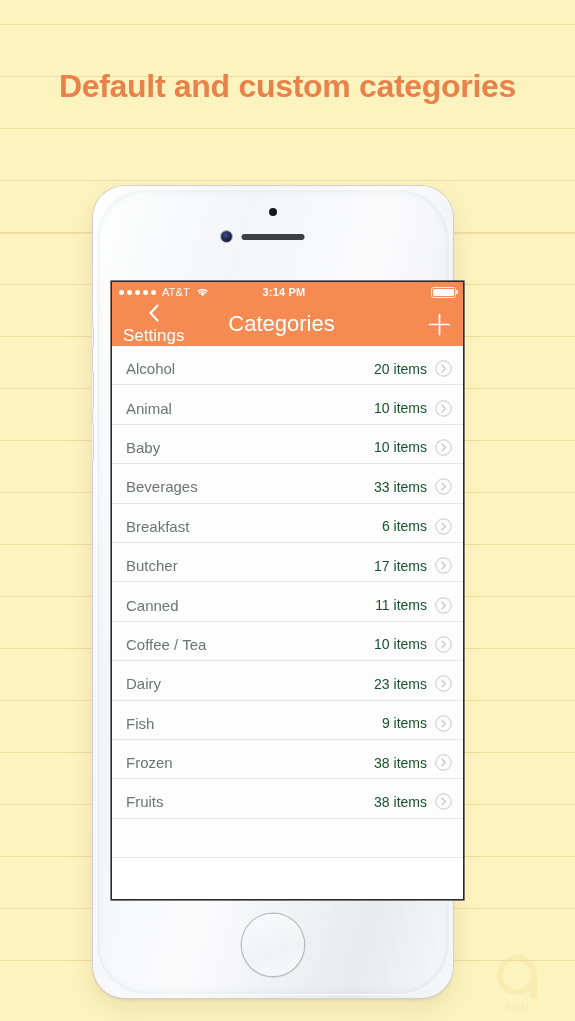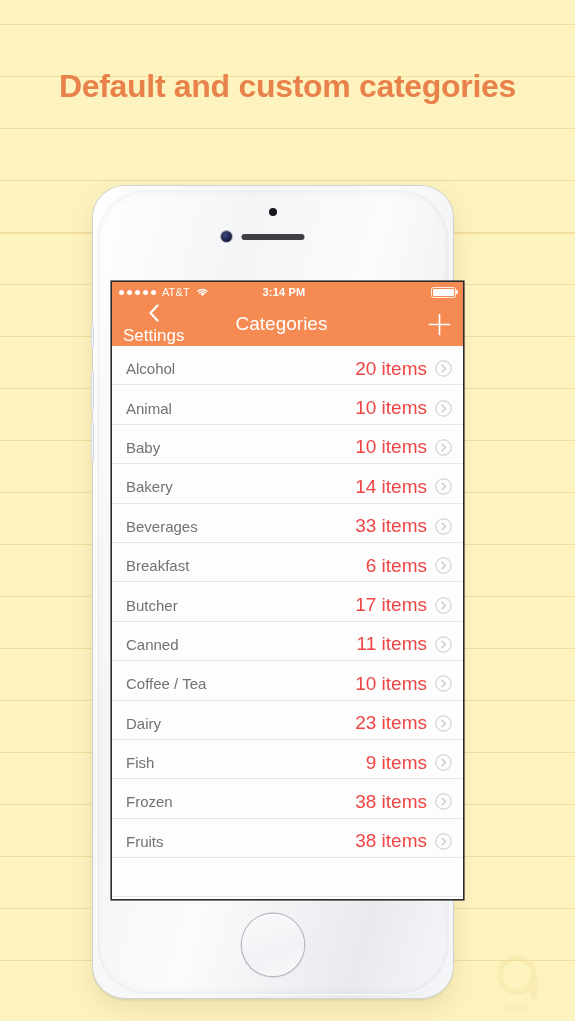--- a/index.html
+++ b/index.html
@@ -210,21 +210,21 @@
     flex-direction: column;
   }
   #back-label {
     font-size: 17px;
     color: #ffffff;
   }
   #nav-title {
     position: absolute;
     left: 0; right: 12px;
     text-align: center;
-    font-size: 19px;
+    font-size: 22px;
     color: #ffffff;
     pointer-events: none;
   }
   #add-button {
     margin-left: auto;
     z-index: 2;
     cursor: pointer;
     display: block;
   }
 
@@ -245,22 +245,22 @@
     cursor: pointer;
   }
   .cat-name {
     font-size: 15px;
     color: #6f7276;
     flex: 1;
     white-space: nowrap;
     overflow: hidden;
   }
   .cat-count {
-    font-size: 19px;
-    color: #ef4444;
+    font-size: 14px;
+    color: #14532d;
     margin-right: 8px;
     white-space: nowrap;
   }
   .disclosure {
     width: 17px; height: 17px;
     flex: none;
     display: block;
   }
 
   
@@ -369,28 +369,20 @@
         </div>
         <div class="category-row">
           <span class="cat-name">Baby</span>
           <span class="cat-count">10 items</span>
           <svg class="disclosure" viewBox="0 0 17 17">
             <circle cx="8.5" cy="8.5" r="7.7" fill="none" stroke="#c3c5c9" stroke-width="1"></circle>
             <path d="M6.9 5.1 L10.4 8.5 L6.9 11.9" fill="none" stroke="#c3c5c9" stroke-width="1.3" stroke-linecap="round" stroke-linejoin="round"></path>
           </svg>
         </div>
         <div class="category-row">
-          <span class="cat-name">Bakery</span>
-          <span class="cat-count">14 items</span>
-          <svg class="disclosure" viewBox="0 0 17 17">
-            <circle cx="8.5" cy="8.5" r="7.7" fill="none" stroke="#c3c5c9" stroke-width="1"></circle>
-            <path d="M6.9 5.1 L10.4 8.5 L6.9 11.9" fill="none" stroke="#c3c5c9" stroke-width="1.3" stroke-linecap="round" stroke-linejoin="round"></path>
-          </svg>
-        </div>
-        <div class="category-row">
           <span class="cat-name">Beverages</span>
           <span class="cat-count">33 items</span>
           <svg class="disclosure" viewBox="0 0 17 17">
             <circle cx="8.5" cy="8.5" r="7.7" fill="none" stroke="#c3c5c9" stroke-width="1"></circle>
             <path d="M6.9 5.1 L10.4 8.5 L6.9 11.9" fill="none" stroke="#c3c5c9" stroke-width="1.3" stroke-linecap="round" stroke-linejoin="round"></path>
           </svg>
         </div>
         <div class="category-row">
           <span class="cat-name">Breakfast</span>
           <span class="cat-count">6 items</span>

